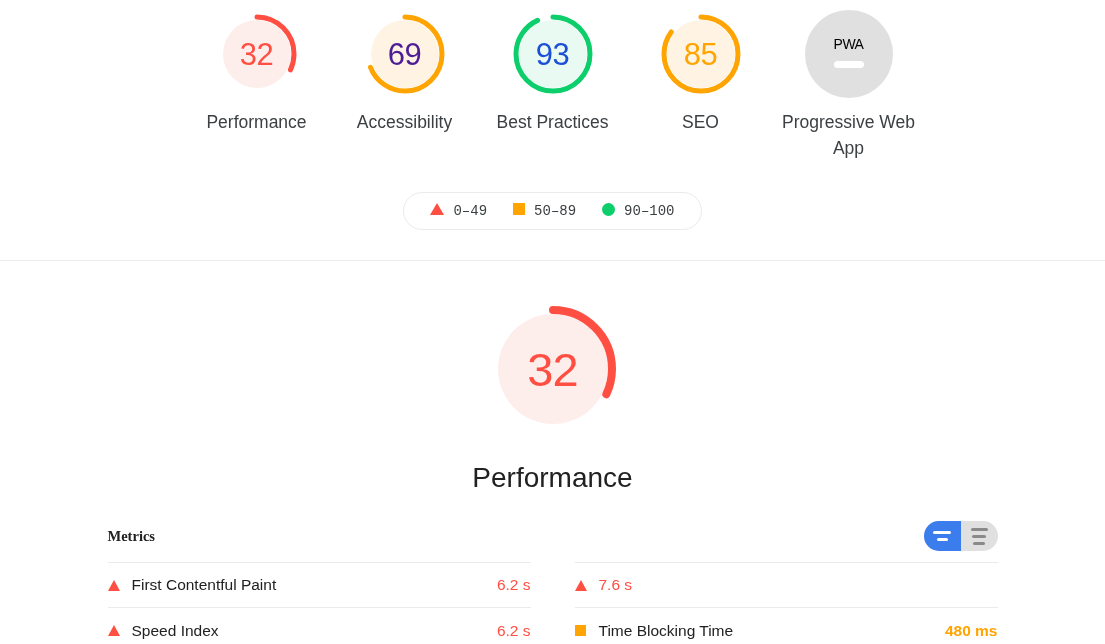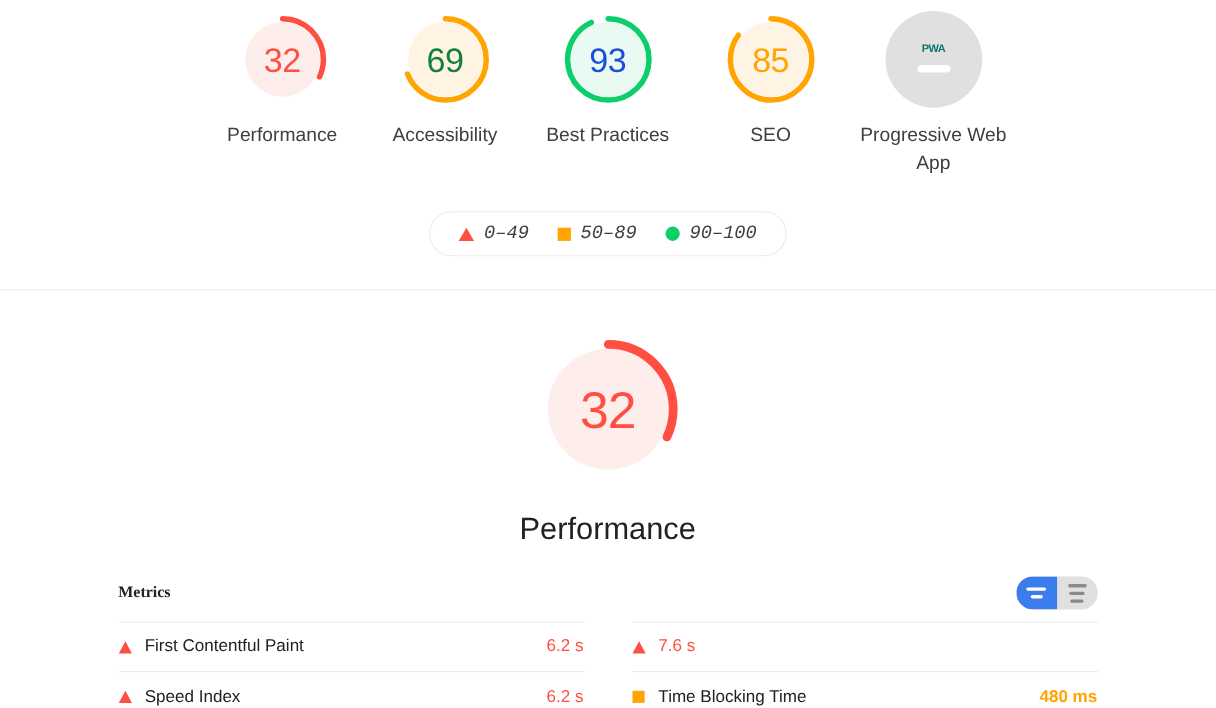--- a/index.html
+++ b/index.html
@@ -65,23 +65,23 @@
     width: 88px;
     height: 88px;
     border-radius: 50%;
     background: #e0e0e0;
     display: flex;
     flex-direction: column;
     align-items: center;
     justify-content: center;
   }
   .pwa-logo {
-    font-size: 10px;
-    font-weight: bold;
-    color: #0f766e;
+    font-size: 14px;
+    font-weight: normal;
+    color: #000000;
     letter-spacing: -0.5px;
     margin-top: -4px;
   }
   .pwa-dash {
     margin-top: 9px;
     width: 30px;
     height: 7px;
     border-radius: 4px;
     background: #ffffff;
   }
@@ -96,26 +96,24 @@
     display: flex;
     align-items: center;
     gap: 26px;
     border: 1px solid #ebebeb;
     border-radius: 24px;
     padding: 10px 26px;
     background: #fff;
   }
   .legend-item {
     display: flex;
-    align-items: center;
     gap: 9px;
     font-family: "Liberation Mono", monospace;
-    font-size: 17px;
+    font-size: 14px;
     color: #3c4043;
-    font-style: italic;
   }
 
   .sw-tri {
     width: 0; height: 0;
     border-left: 7px solid transparent;
     border-right: 7px solid transparent;
     border-bottom: 12px solid #ff4e42;
   }
   .sw-sq {
     width: 12px; height: 12px;
@@ -260,21 +258,21 @@
       </div>
       <div class="gauge-label">Performance</div>
     </div>
 
     <div class="gauge-cell">
       <div class="gauge-wrap">
         <svg viewBox="0 0 88 88">
           <circle cx="44" cy="44" r="34" fill="#fff4e3" stroke="none"></circle>
           <circle cx="44" cy="44" r="37" fill="none" stroke="#ffa400" stroke-width="5" stroke-linecap="round" stroke-dasharray="160.4 146.5"></circle>
         </svg>
-        <span class="gauge-num" style="color:#15803d">69</span>
+        <span class="gauge-num" style="color:#4c1d95">69</span>
       </div>
       <div class="gauge-label">Accessibility</div>
     </div>
 
     <div class="gauge-cell">
       <div class="gauge-wrap">
         <svg viewBox="0 0 88 88">
           <circle cx="44" cy="44" r="34" fill="#e8faf1" stroke="none"></circle>
           <circle cx="44" cy="44" r="37" fill="none" stroke="#0cce6b" stroke-width="5" stroke-linecap="round" stroke-dasharray="216.2 90.7"></circle>
         </svg>

